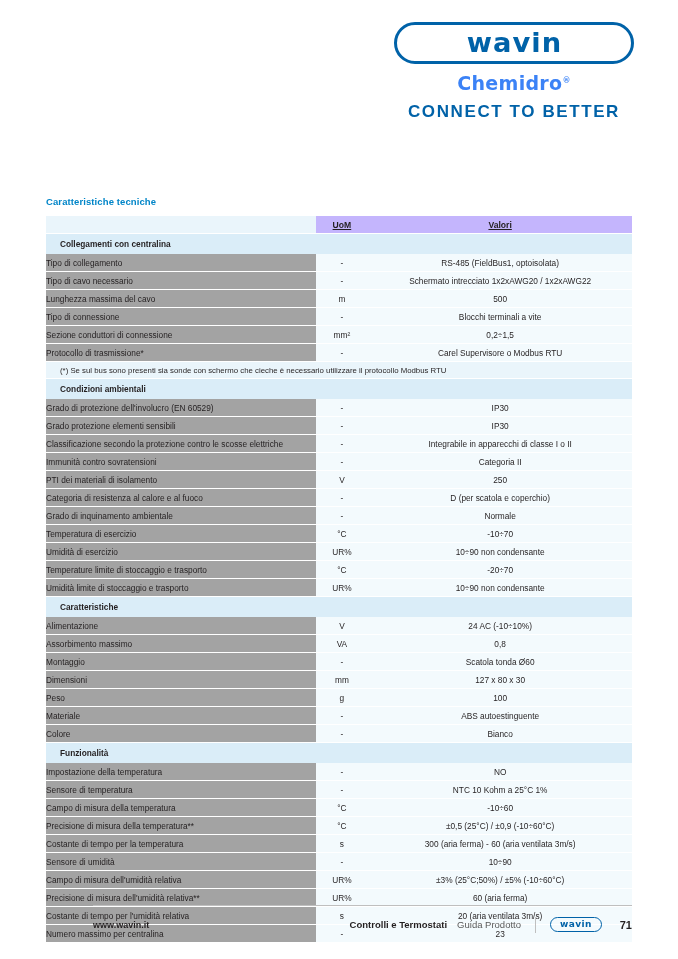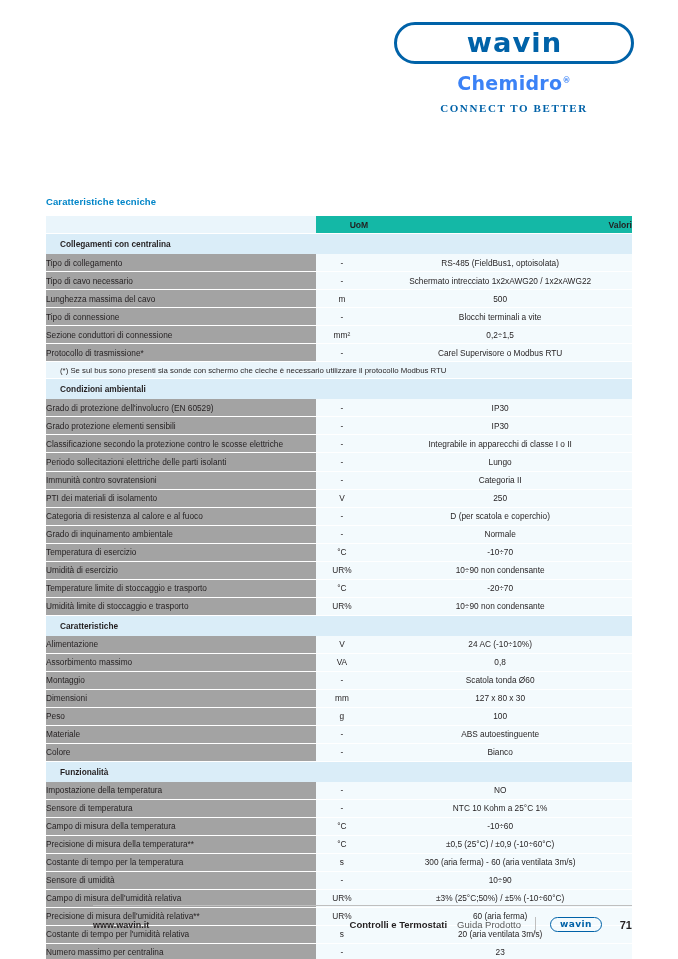--- a/index.html
+++ b/index.html
@@ -52,25 +52,24 @@
     letter-spacing: 0.3px;
     margin-bottom: 8px;
     position: relative;
     display: inline-block;
   }
   .chemidro sup {
     font-size: 8px;
     vertical-align: super;
   }
   .tagline {
-    font-size: 11px;
+    font-size: 17px;
     font-weight: bold;
     color: #0062a8;
     letter-spacing: 1.6px;
-    font-family: Liberation Serif, serif;
   }
 
   
   .section-title {
     position: absolute;
     left: 46px;
     top: 196px;
     font-size: 9.5px;
     font-weight: bold;
     color: #0085c8;
@@ -103,22 +102,23 @@
     background: #eaf5fb;
     font-size: 8.6px;
     font-weight: bold;
     color: #231f20;
     padding-top: 7px;
     padding-bottom: 7px;
     border-bottom: 1px solid #ffffff;
   }
   .hdr th.c-blank { background: #eaf5fb; }
   .hdr th.c-uom, .hdr th.c-val {
-    background: #14b8a6;
-    text-align: right;
+    background: #c4b5fd;
+    text-align: center;
+    text-decoration: underline;
   }
 
   td.label {
     padding-left: 14px;
     text-align: left;
   }
   td.uom, td.val {
     text-align: center;
   }
   td.val { background: #f3fafd; }
@@ -280,25 +280,20 @@
           <td class="label">Grado protezione elementi sensibili</td>
           <td class="uom">-</td>
           <td class="val">IP30</td>
         </tr>
         <tr class="data">
           <td class="label two-line">Classificazione secondo la protezione contro le scosse elettriche</td>
           <td class="uom">-</td>
           <td class="val">Integrabile in apparecchi di classe I o II</td>
         </tr>
         <tr class="data">
-          <td class="label two-line">Periodo sollecitazioni elettriche delle parti isolanti</td>
-          <td class="uom">-</td>
-          <td class="val">Lungo</td>
-        </tr>
-        <tr class="data">
           <td class="label">Immunità contro sovratensioni</td>
           <td class="uom">-</td>
           <td class="val">Categoria II</td>
         </tr>
         <tr class="data">
           <td class="label">PTI dei materiali di isolamento</td>
           <td class="uom">V</td>
           <td class="val">250</td>
         </tr>
         <tr class="data">

